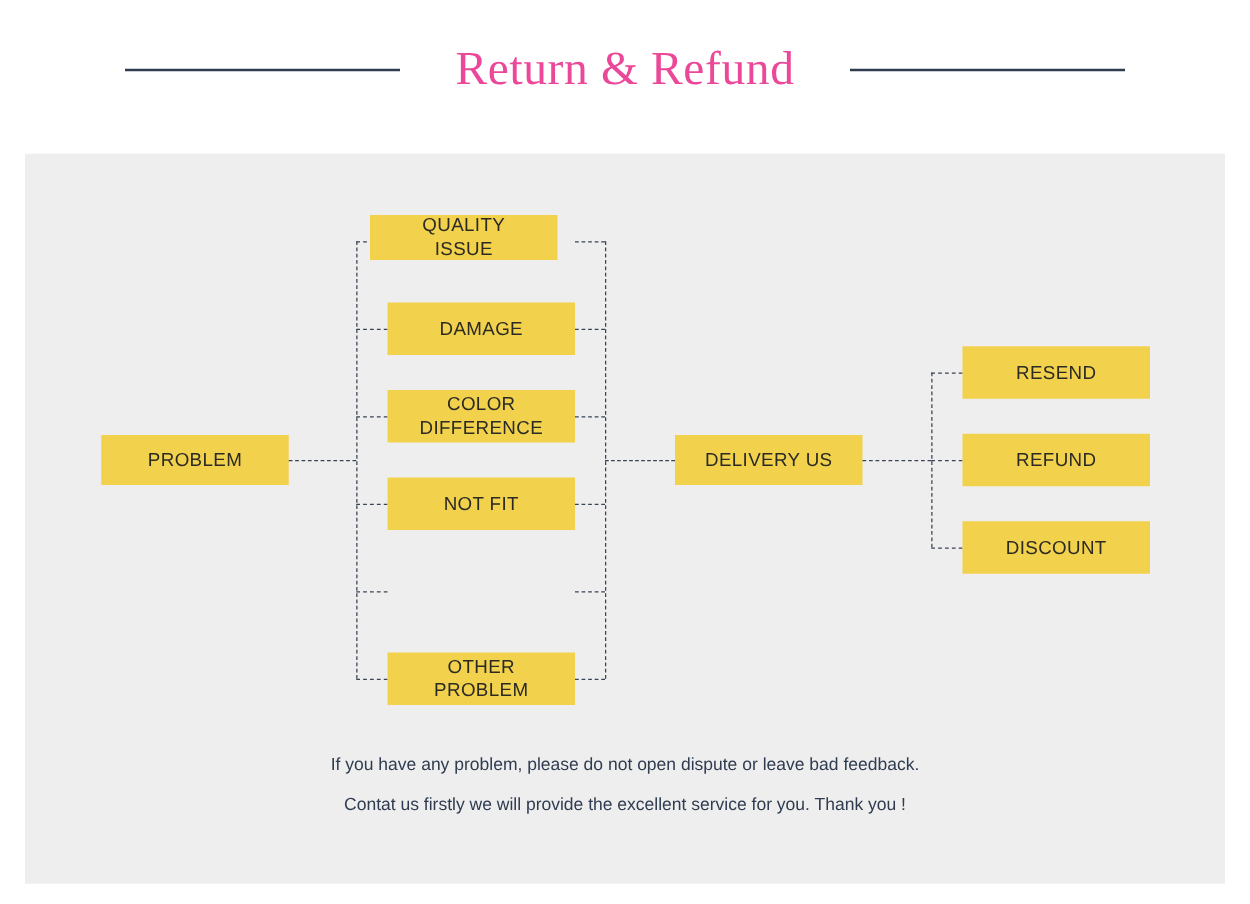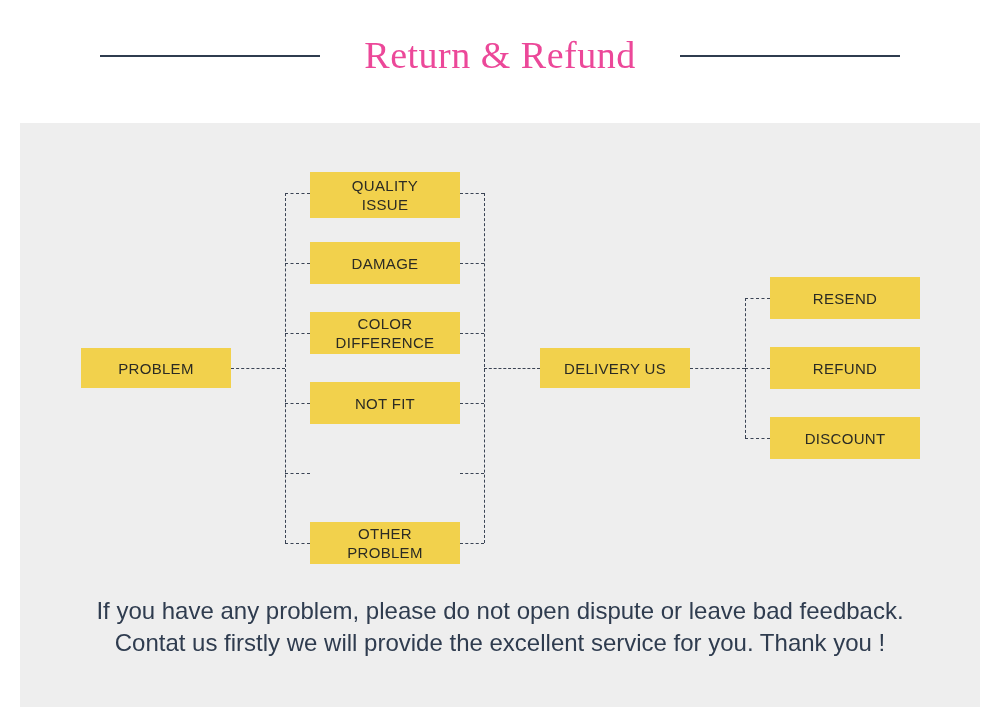--- a/index.html
+++ b/index.html
@@ -93,21 +93,21 @@
   }
 
   
   .note {
     position: absolute;
     left: 0;
     top: 472px;
     width: 960px;
     text-align: center;
     color: #2f3c4f;
-    font-size: 24px;
+    font-size: 14px;
     line-height: 32px;
   }
   .note-line { display: block; }
 </style>
 </head>
 <body>
 
 <div class="header">
   <div class="title-rule left"></div>
   <div class="page-title">Return &amp; Refund</div>
@@ -124,21 +124,21 @@
 
     <div class="dash-v" style="left:265px; top:70px; height:350px;"></div>
 
     <div class="dash-h" style="left:265px; top:70px; width:25px;"></div>
     <div class="dash-h" style="left:265px; top:140px; width:25px;"></div>
     <div class="dash-h" style="left:265px; top:210px; width:25px;"></div>
     <div class="dash-h" style="left:265px; top:280px; width:25px;"></div>
     <div class="dash-h" style="left:265px; top:350px; width:25px;"></div>
     <div class="dash-h" style="left:265px; top:420px; width:25px;"></div>
 
-    <div class="node" style="left:290px; top:49px; width:150px; height:46px;">QUALITY
+    <div class="node" style="left:276px; top:49px; width:150px; height:36px;">QUALITY
 ISSUE</div>
     <div class="node" style="left:290px; top:119px; width:150px; height:42px;">DAMAGE</div>
     <div class="node" style="left:290px; top:189px; width:150px; height:42px;">COLOR
 DIFFERENCE</div>
     <div class="node" style="left:290px; top:259px; width:150px; height:42px;">NOT FIT</div>
     <div class="node" style="left:290px; top:399px; width:150px; height:42px;">OTHER
 PROBLEM</div>
 
     <div class="dash-h" style="left:440px; top:70px; width:24px;"></div>
     <div class="dash-h" style="left:440px; top:140px; width:24px;"></div>

